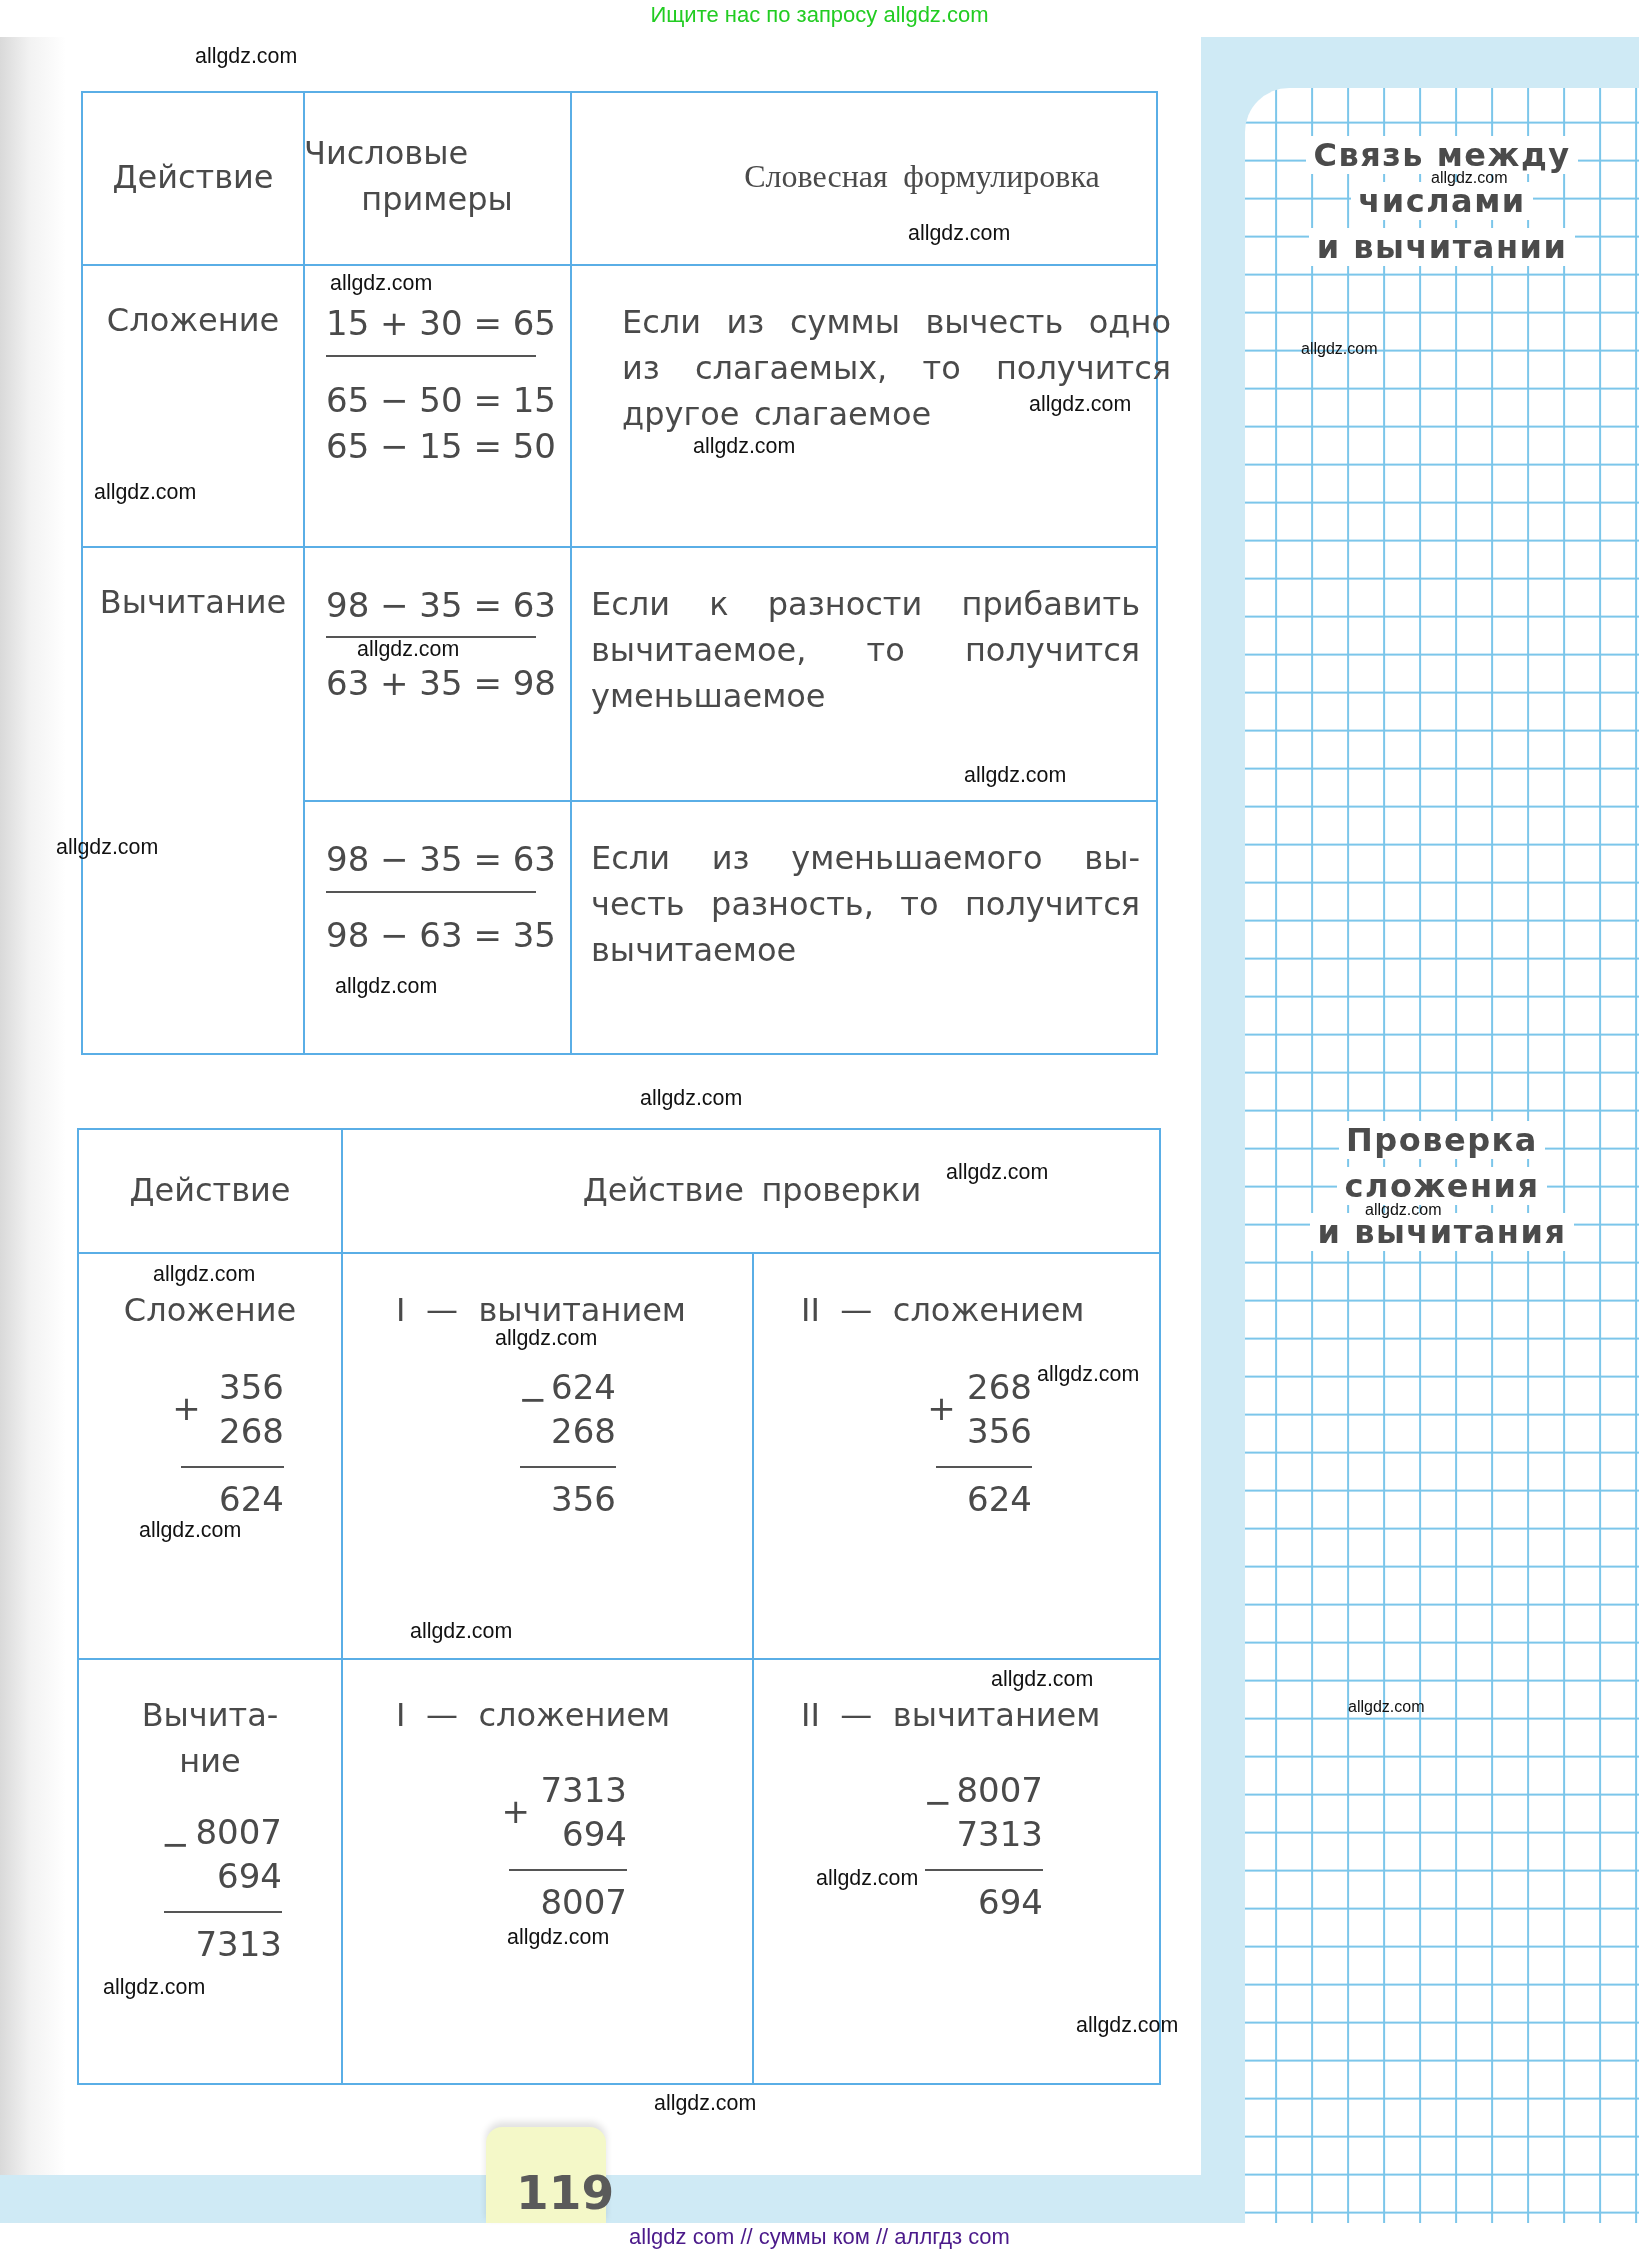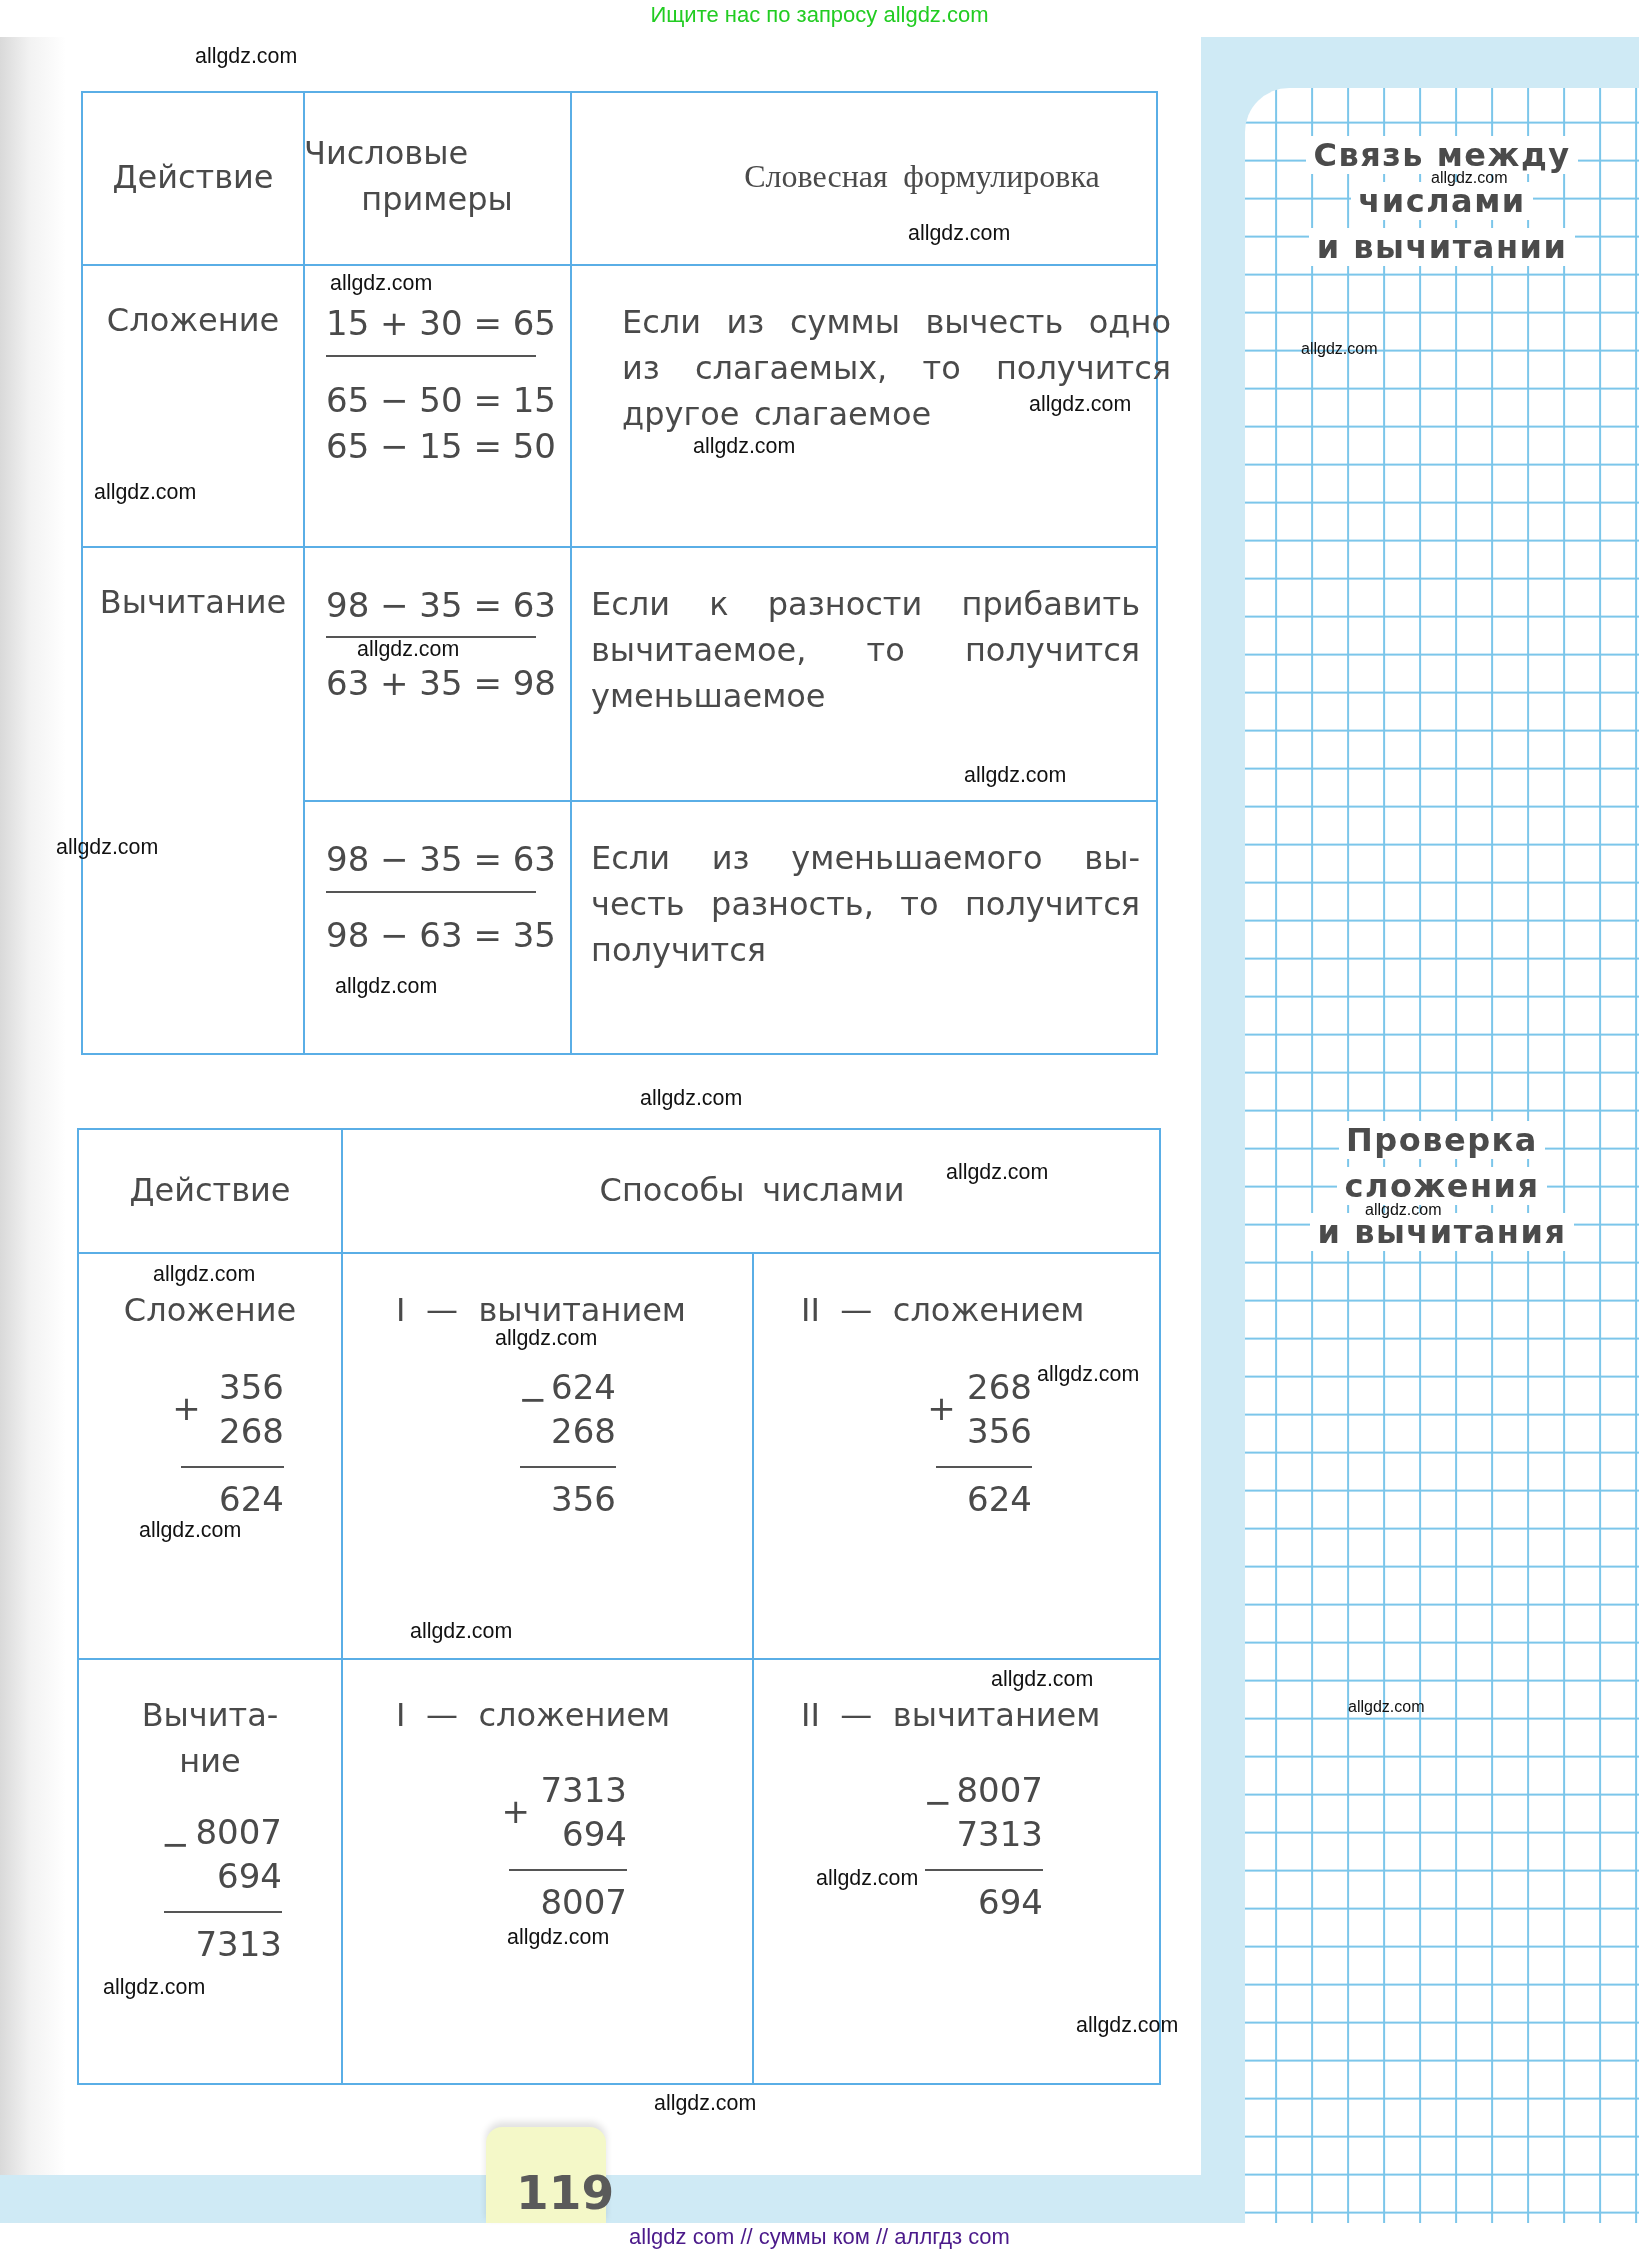--- a/index.html
+++ b/index.html
@@ -100,32 +100,32 @@
     <span class="ln">вычитаемое, то получится</span>
     <span class="ln last">уменьшаемое</span>
   </div>
 
   <div class="abs num" style="left:243px; top:746px;">98 − 35 = 63</div>
   <div class="rule" style="left:243px; top:798px; width:210px;"></div>
   <div class="abs num" style="left:243px; top:822px;">98 − 63 = 35</div>
   <div class="abs para" style="left:508px; top:742px;">
     <span class="ln">Если из уменьшаемого вы-</span>
     <span class="ln">честь разность, то получится</span>
-    <span class="ln last">получится</span>
+    <span class="ln last">вычитаемое</span>
   </div>
 </div>
 
 <div class="abs tbl" style="left:77px; top:1128px; width:1084px; height:957px;">
   <div class="vline" style="left:262px; top:0; height:954px;"></div>
   <div class="vline" style="left:673px; top:122px; height:833px;"></div>
   <div class="hline" style="left:0; top:122px; width:1081px;"></div>
   <div class="hline" style="left:0; top:528px; width:1081px;"></div>
 
   <div class="abs txt" style="left:0; width:262px; top:41px; text-align:center;">Действие</div>
-  <div class="abs txt" style="left:265px; width:816px; top:41px; text-align:center; word-spacing:7.4px;">Способы  числами</div>
+  <div class="abs txt" style="left:265px; width:816px; top:41px; text-align:center; word-spacing:7.4px;">Действие  проверки</div>
 
   <div class="abs txt" style="left:0; width:262px; top:161px; text-align:center;">Сложение</div>
   <div class="abs" style="left:102px; top:237px; width:103px;">
     <div class="abs num" style="left:-8.8px; top:20.6px;">+</div>
     <div class="num col">356</div>
     <div class="num col" style="margin-top:4.4px;">268</div>
     <div style="height:1.5px; background:#555; margin-top:14.7px;"></div>
     <div class="num col" style="margin-top:11.8px;">624</div>
   </div>
 

